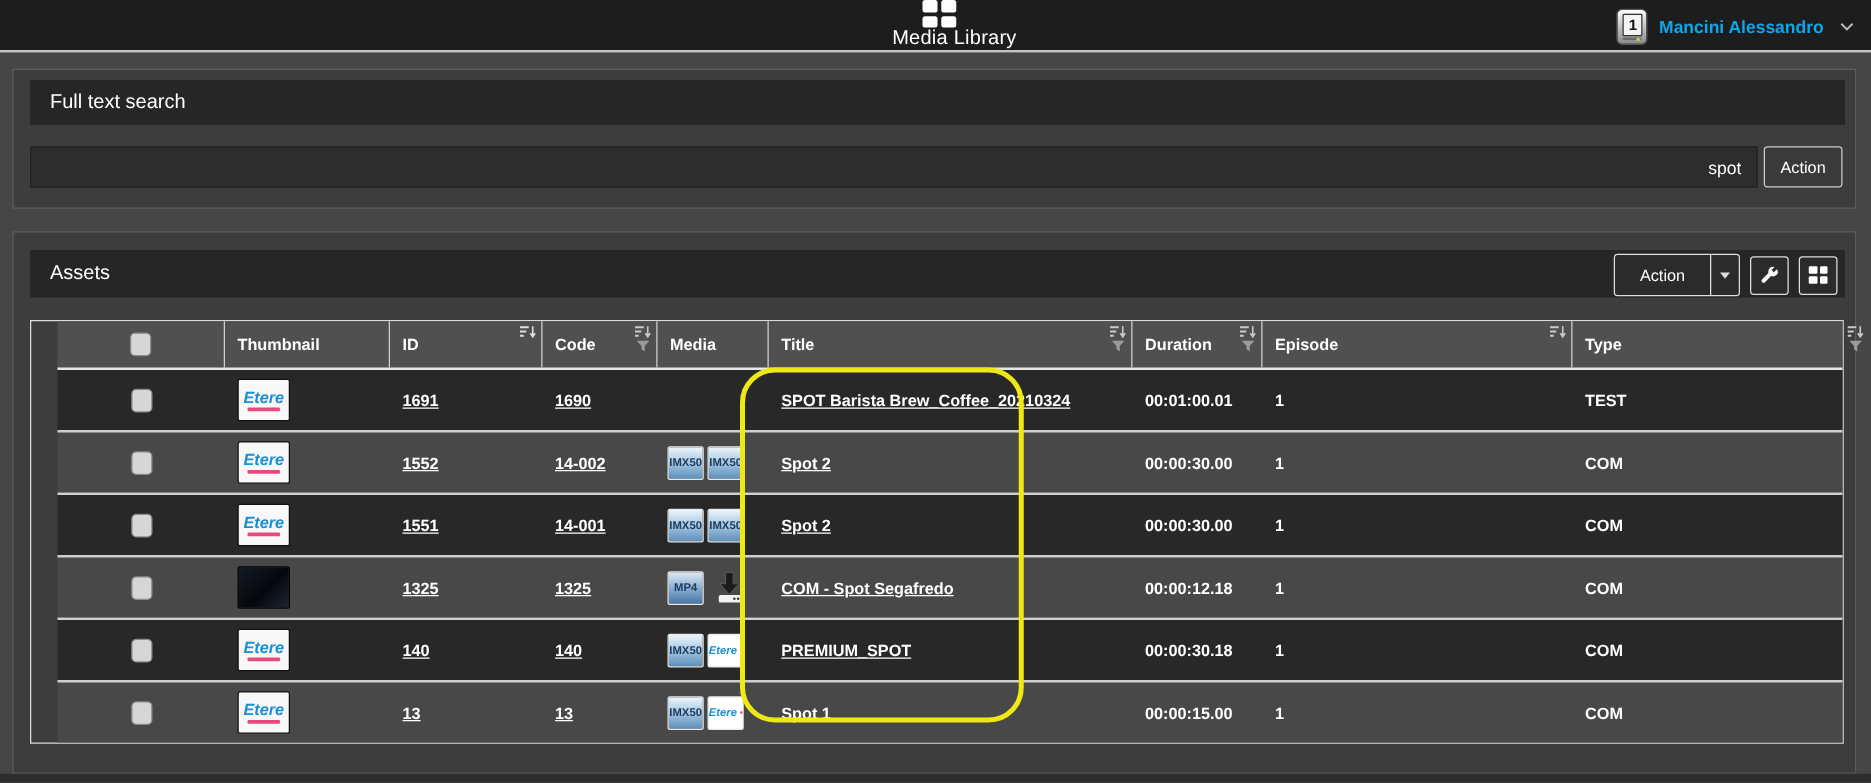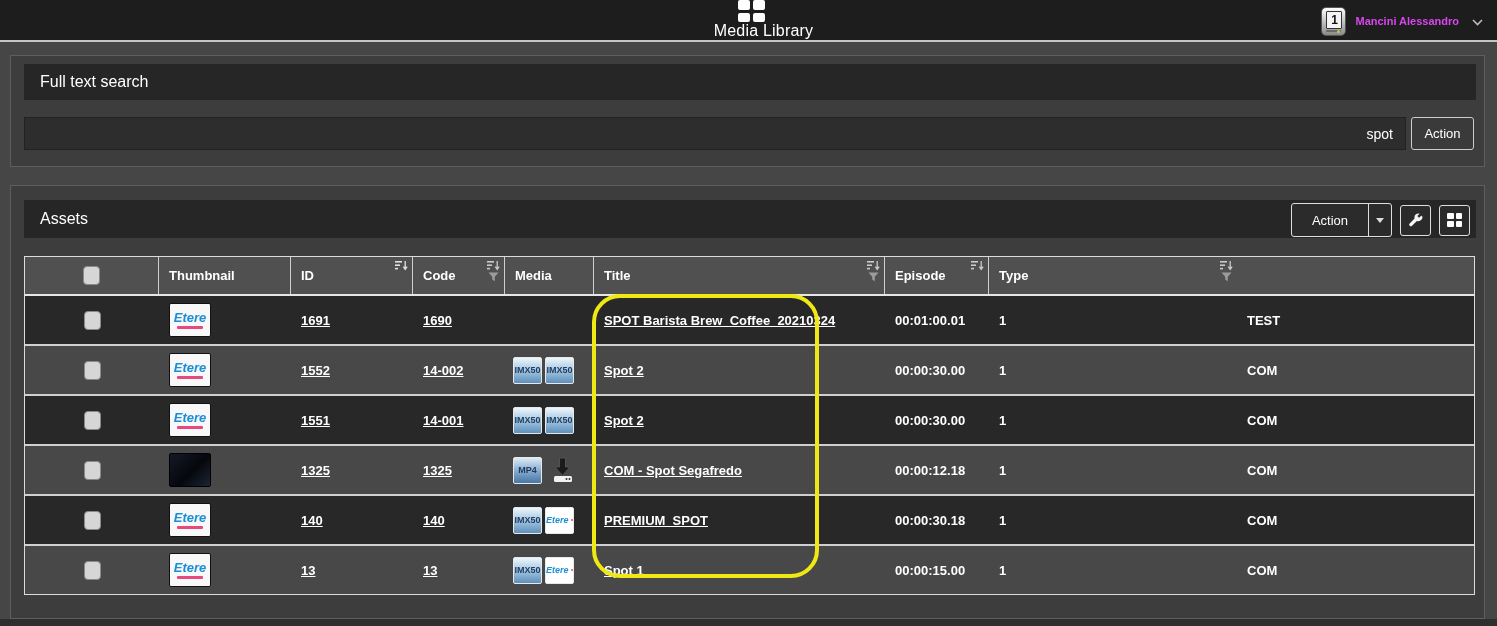--- a/index.html
+++ b/index.html
@@ -24,21 +24,21 @@
     background:linear-gradient(180deg,#fdfdfd 0%,#c9c9c9 45%,#8a8a8a 100%);
     border:1px solid #555;box-sizing:border-box;
   }
   .dev-num{
     position:absolute;left:4px;top:3px;width:14px;height:16px;background:#f4f4f4;
     border:1px solid #333;color:#111;font-size:12px;font-weight:bold;
     display:flex;align-items:center;justify-content:center;border-radius:1px;
   }
   .dev-slot{position:absolute;left:4px;right:4px;bottom:3px;height:2px;background:#6a6a6a;border-radius:1px;}
   .dev-led{position:absolute;right:5px;bottom:2px;width:3px;height:3px;border-radius:50%;background:#b8d23a;}
-  .user-name{color:#d946ef;font-size:11px;font-weight:bold;}
+  .user-name{color:#0ea5e9;font-size:14px;font-weight:bold;}
   .chev{margin-left:4px;display:inline-block;}
   
   .panel{position:absolute;background:#3d3d3d;border:1px solid #5e5e5e;box-sizing:border-box;}
   #search-panel{left:10px;top:55px;width:1475px;height:112px;}
   #assets-panel{left:10px;top:185px;width:1475px;height:434px;}
   .panel-header{
     position:absolute;left:13px;right:8px;background:#262626;color:#fff;
     font-size:16px;display:flex;align-items:center;padding-left:16px;box-sizing:border-box;
   }
   #search-panel .panel-header{top:8px;height:36px;}
@@ -64,21 +64,21 @@
     width:31px;height:31px;border:1px solid #dedede;border-radius:3px;background:#2b2b2b;
     display:flex;align-items:center;justify-content:center;cursor:pointer;box-sizing:border-box;
   }
   .mini-grid{width:15px;height:14px;display:grid;grid-template-columns:1fr 1fr;grid-template-rows:1fr 1fr;gap:2px;}
   .mini-grid span{background:#fff;border-radius:1px;}
   
   .table{
     position:absolute;left:13px;top:70px;width:1449px;
     border:1px solid #dcdcdc;box-sizing:content-box;z-index:1;
   }
-  .thead,.trow{display:grid;grid-template-columns:134px 132px 122px 92px 89px 291px 104px 248px 237px;}
+  .thead,.trow{display:grid;grid-template-columns:134px 132px 122px 92px 89px 291px 104px 248px 237px;margin-left:21px;}
   .thead{height:37px;background:#505050;border-bottom:2px solid #e6e6e6;}
   .th{
     position:relative;display:flex;align-items:center;padding:0 10px;box-sizing:border-box;
     color:#fff;font-weight:bold;font-size:13px;border-right:1px solid #cfcfcf;cursor:pointer;
   }
   .th:last-child{border-right:none;}
   .th-check{justify-content:center;}
   .th-icons{position:absolute;right:4px;top:3px;display:flex;flex-direction:column;align-items:center;gap:0px;}
   .trow{height:48px;background:#282828;}
   .trow.alt{background:#484848;}
@@ -218,20 +218,34 @@
               <rect x="0" y="4.4" width="5" height="1.6" fill="#c9c9c9"></rect>
               <rect x="0" y="7.8" width="3" height="1.6" fill="#c9c9c9"></rect>
               <path d="M10.2 1v7.4M8.3 6.6l1.9 2.8 1.9-2.8" stroke="#c9c9c9" stroke-width="1.3" fill="none"></path>
             </svg>
           <svg width="11" height="10" viewBox="0 0 11 10">
               <path d="M0.5 0.5h10L6.8 4.8v4.4L4.2 7.4V4.8z" fill="#9b9b9b"></path>
             </svg>
         </span>
       </div>
       <div class="th">
+        <span>Duration</span>
+        <span class="th-icons">
+          <svg width="13" height="12" viewBox="0 0 13 12">
+              <rect x="0" y="1" width="7" height="1.6" fill="#c9c9c9"></rect>
+              <rect x="0" y="4.4" width="5" height="1.6" fill="#c9c9c9"></rect>
+              <rect x="0" y="7.8" width="3" height="1.6" fill="#c9c9c9"></rect>
+              <path d="M10.2 1v7.4M8.3 6.6l1.9 2.8 1.9-2.8" stroke="#c9c9c9" stroke-width="1.3" fill="none"></path>
+            </svg>
+          <svg width="11" height="10" viewBox="0 0 11 10">
+              <path d="M0.5 0.5h10L6.8 4.8v4.4L4.2 7.4V4.8z" fill="#9b9b9b"></path>
+            </svg>
+        </span>
+      </div>
+      <div class="th">
         <span>Episode</span>
         <span class="th-icons">
           <svg width="13" height="12" viewBox="0 0 13 12">
               <rect x="0" y="1" width="7" height="1.6" fill="#c9c9c9"></rect>
               <rect x="0" y="4.4" width="5" height="1.6" fill="#c9c9c9"></rect>
               <rect x="0" y="7.8" width="3" height="1.6" fill="#c9c9c9"></rect>
               <path d="M10.2 1v7.4M8.3 6.6l1.9 2.8 1.9-2.8" stroke="#c9c9c9" stroke-width="1.3" fill="none"></path>
             </svg>
         </span>
       </div>

